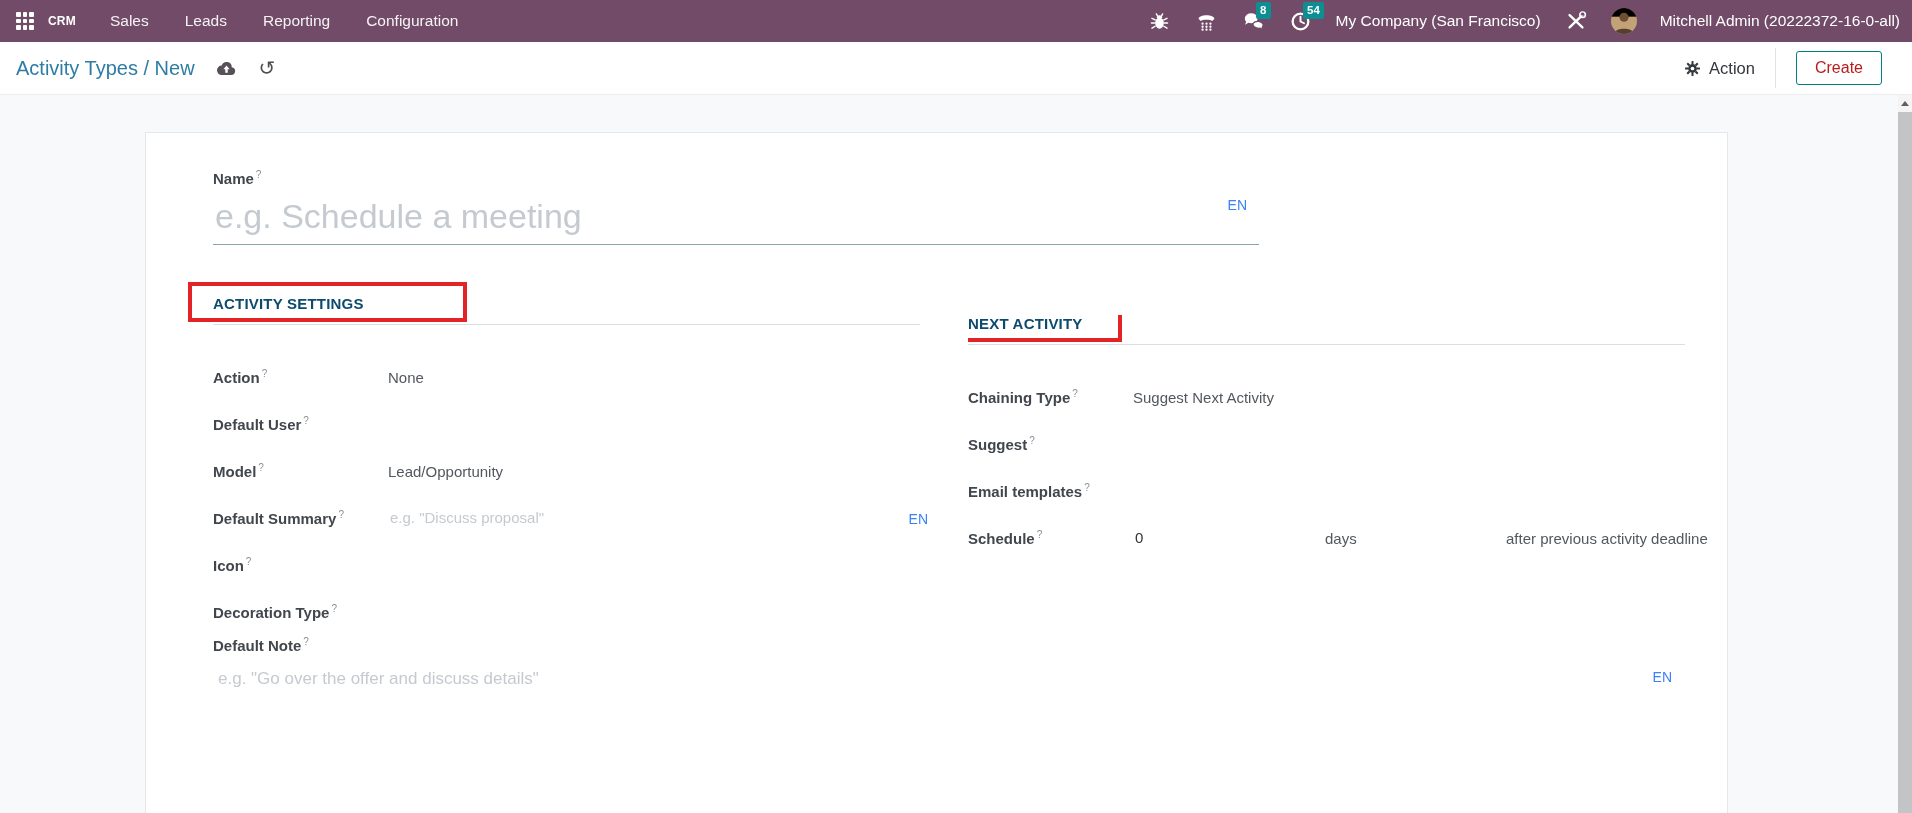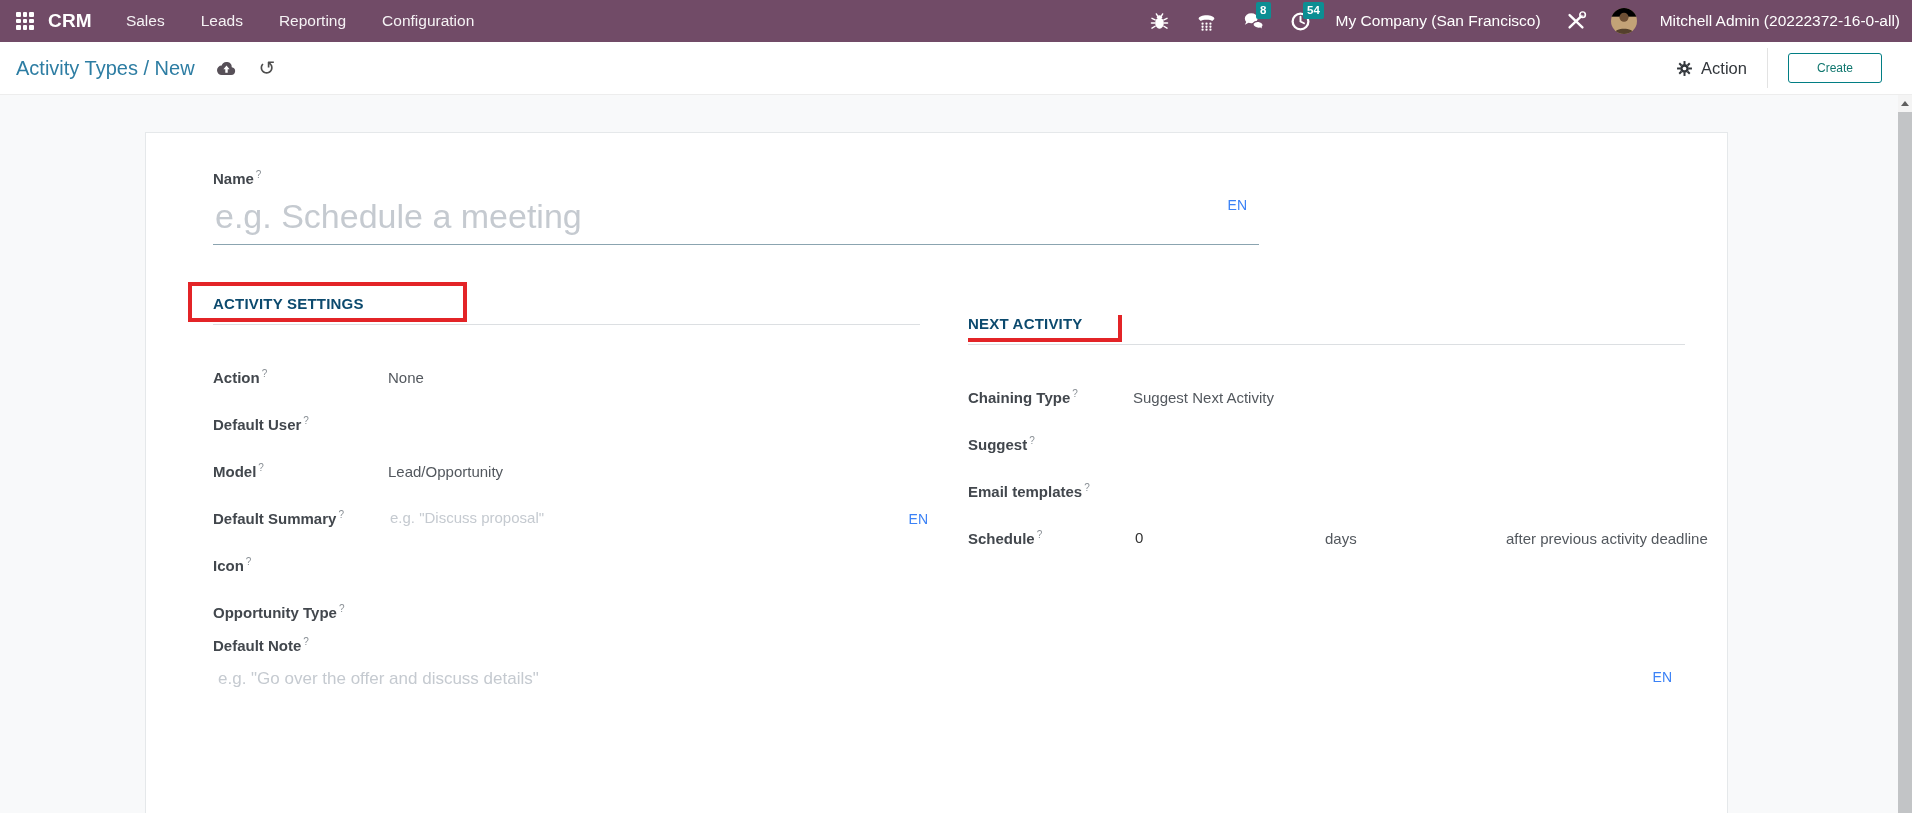--- a/index.html
+++ b/index.html
@@ -10,21 +10,21 @@
   }
 
   
   .navbar {
     position:absolute; top:0; left:0; width:1912px; height:42px;
     background:#714B67; color:#fff; display:flex; align-items:center;
     padding:0 8px 0 10px;
   }
   .apps-icon { width:18px; height:18px; display:grid; grid-template-columns:repeat(3,1fr); gap:2px; margin:0 14px 0 6px; cursor:pointer; }
   .apps-icon span { background:#fff; border-radius:1px; }
-  .brand { font-size:19px; font-weight:bold; margin-right:34px; letter-spacing:.2px; cursor:pointer; }
+  .brand { font-size:12px; font-weight:bold; margin-right:34px; letter-spacing:.2px; cursor:pointer; }
   .nav-menu { display:flex; gap:36px; font-size:15.5px; color:rgba(255,255,255,.93); }
   .nav-item { cursor:pointer; }
   .nav-right { margin-left:auto; display:flex; align-items:center; gap:23px; font-size:15.5px; padding-right:4px; }
   .icon-btn { position:relative; width:24px; height:24px; display:flex; align-items:center; justify-content:center; cursor:pointer; flex-shrink:0; }
   .nav-badge {
     position:absolute; top:-7px; left:14px; background:#0c8e93; color:#fff;
     font-size:11.5px; font-weight:bold; padding:2px 4.5px; border-radius:2px; line-height:1.1;
   }
   .nav-text { white-space:nowrap; cursor:pointer; }
   .avatar { width:26px; height:26px; border-radius:50%; overflow:hidden; flex-shrink:0; cursor:pointer; }
@@ -34,22 +34,22 @@
     position:absolute; top:42px; left:0; width:1912px; height:53px; background:#fff;
     display:flex; align-items:center; padding:0 22px 0 16px; border-bottom:1px solid #ededed;
   }
   .breadcrumb { font-size:20px; color:#2d7da3; white-space:nowrap; cursor:pointer; }
   .cp-icons { display:flex; align-items:center; gap:23px; margin-left:22px; }
   .undo-glyph { font-family:"DejaVu Sans", sans-serif; font-size:20px; color:#4e4e4e; line-height:1; cursor:pointer; }
   .cp-right { margin-left:auto; display:flex; align-items:center; gap:20px; }
   .action-btn { display:flex; align-items:center; gap:8px; font-size:16.5px; color:#32363b; cursor:pointer; }
   .cp-divider { width:1px; height:40px; background:#e3e3e3; }
   .create-btn {
-    border:1px solid #017e84; color:#0f766e; background:#fff; font-size:12px;
-    padding:7px 28px; border-radius:3px; font-family:inherit; cursor:pointer; margin-right:8px;
+    border:1px solid #017e84; color:#b91c1c; background:#fff; font-size:16px;
+    padding:7px 18px; border-radius:3px; font-family:inherit; cursor:pointer; margin-right:8px;
   }
 
   
   .content { position:absolute; top:95px; left:0; width:1912px; bottom:0; background:#f8f9fa; }
   .card {
     position:absolute; left:145px; top:37px; width:1583px; bottom:-1px; background:#fff;
     border:1px solid #e5e8ea; border-bottom:none; padding:36px 0 0 67px;
   }
 
   .fld-label { font-size:15px; font-weight:600; color:#42474d; }
@@ -268,21 +268,21 @@
           <input class="inline-input summary-input" type="text" placeholder="e.g. &quot;Discuss proposal&quot;" style="">
           <span class="lang-badge sum-lang">EN</span>
         </div>
 
         <div class="field-row">
           <div class="fld-label"><span>Icon</span><sup class="help">?</sup></div>
           <div class="fld-empty"></div>
         </div>
 
         <div class="field-row">
-          <div class="fld-label"><span>Opportunity Type</span><sup class="help">?</sup></div>
+          <div class="fld-label"><span>Decoration Type</span><sup class="help">?</sup></div>
           <div class="fld-empty"></div>
         </div>
 
         <div class="note-label-row">
           <div class="fld-label"><span>Default Note</span><sup class="help">?</sup></div>
         </div>
       </div>
 
       <div class="col-right">
         <div class="section-head">

